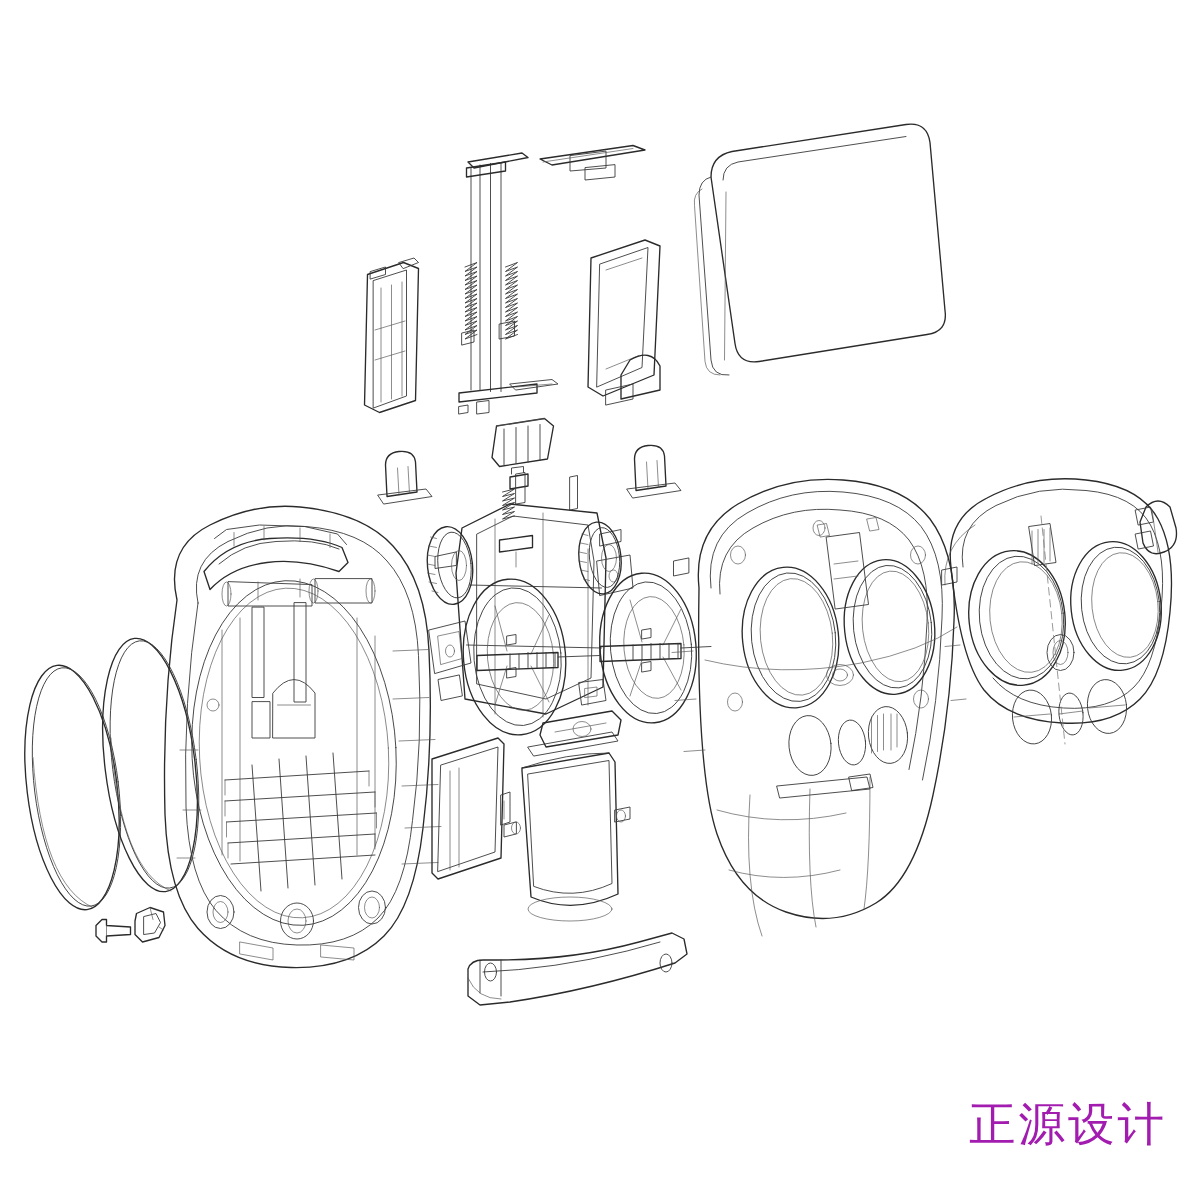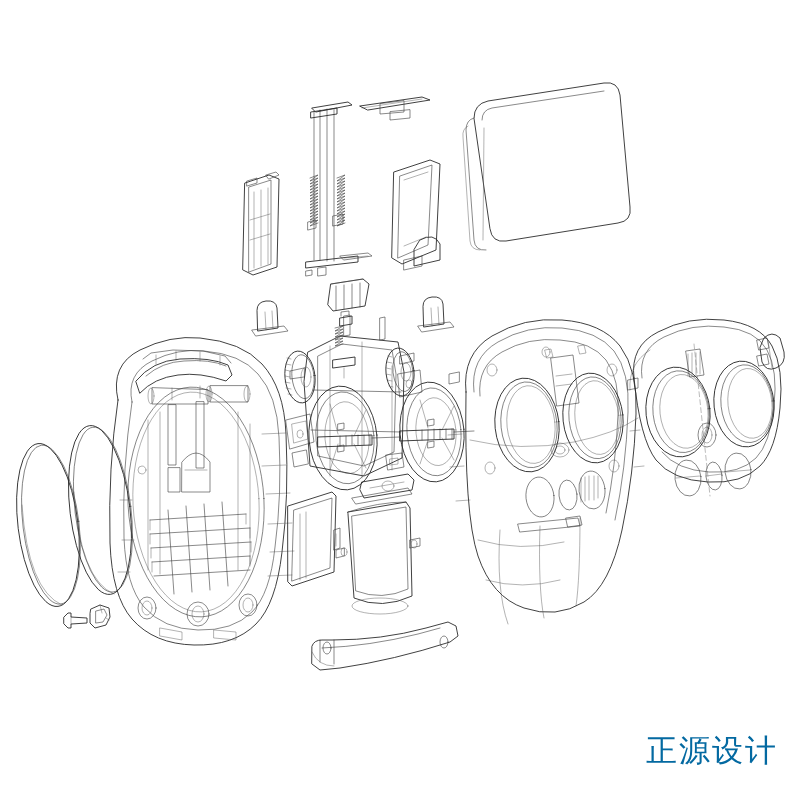--- a/index.html
+++ b/index.html
@@ -56,21 +56,21 @@
     stroke-dasharray: 5 3;
     stroke-linecap: round;
   }
   #watermark {
     position: absolute;
     right: 22px;
     bottom: 34px;
     font-family: "DejaVu Sans", sans-serif;
     font-size: 31px;
     letter-spacing: 2px;
-    color: #0369a1;
+    color: #a21caf;
     white-space: nowrap;
     line-height: 1;
     user-select: none;
   }
 </style>
 </head>
 <body>
 
 <div id="sheet">
 

